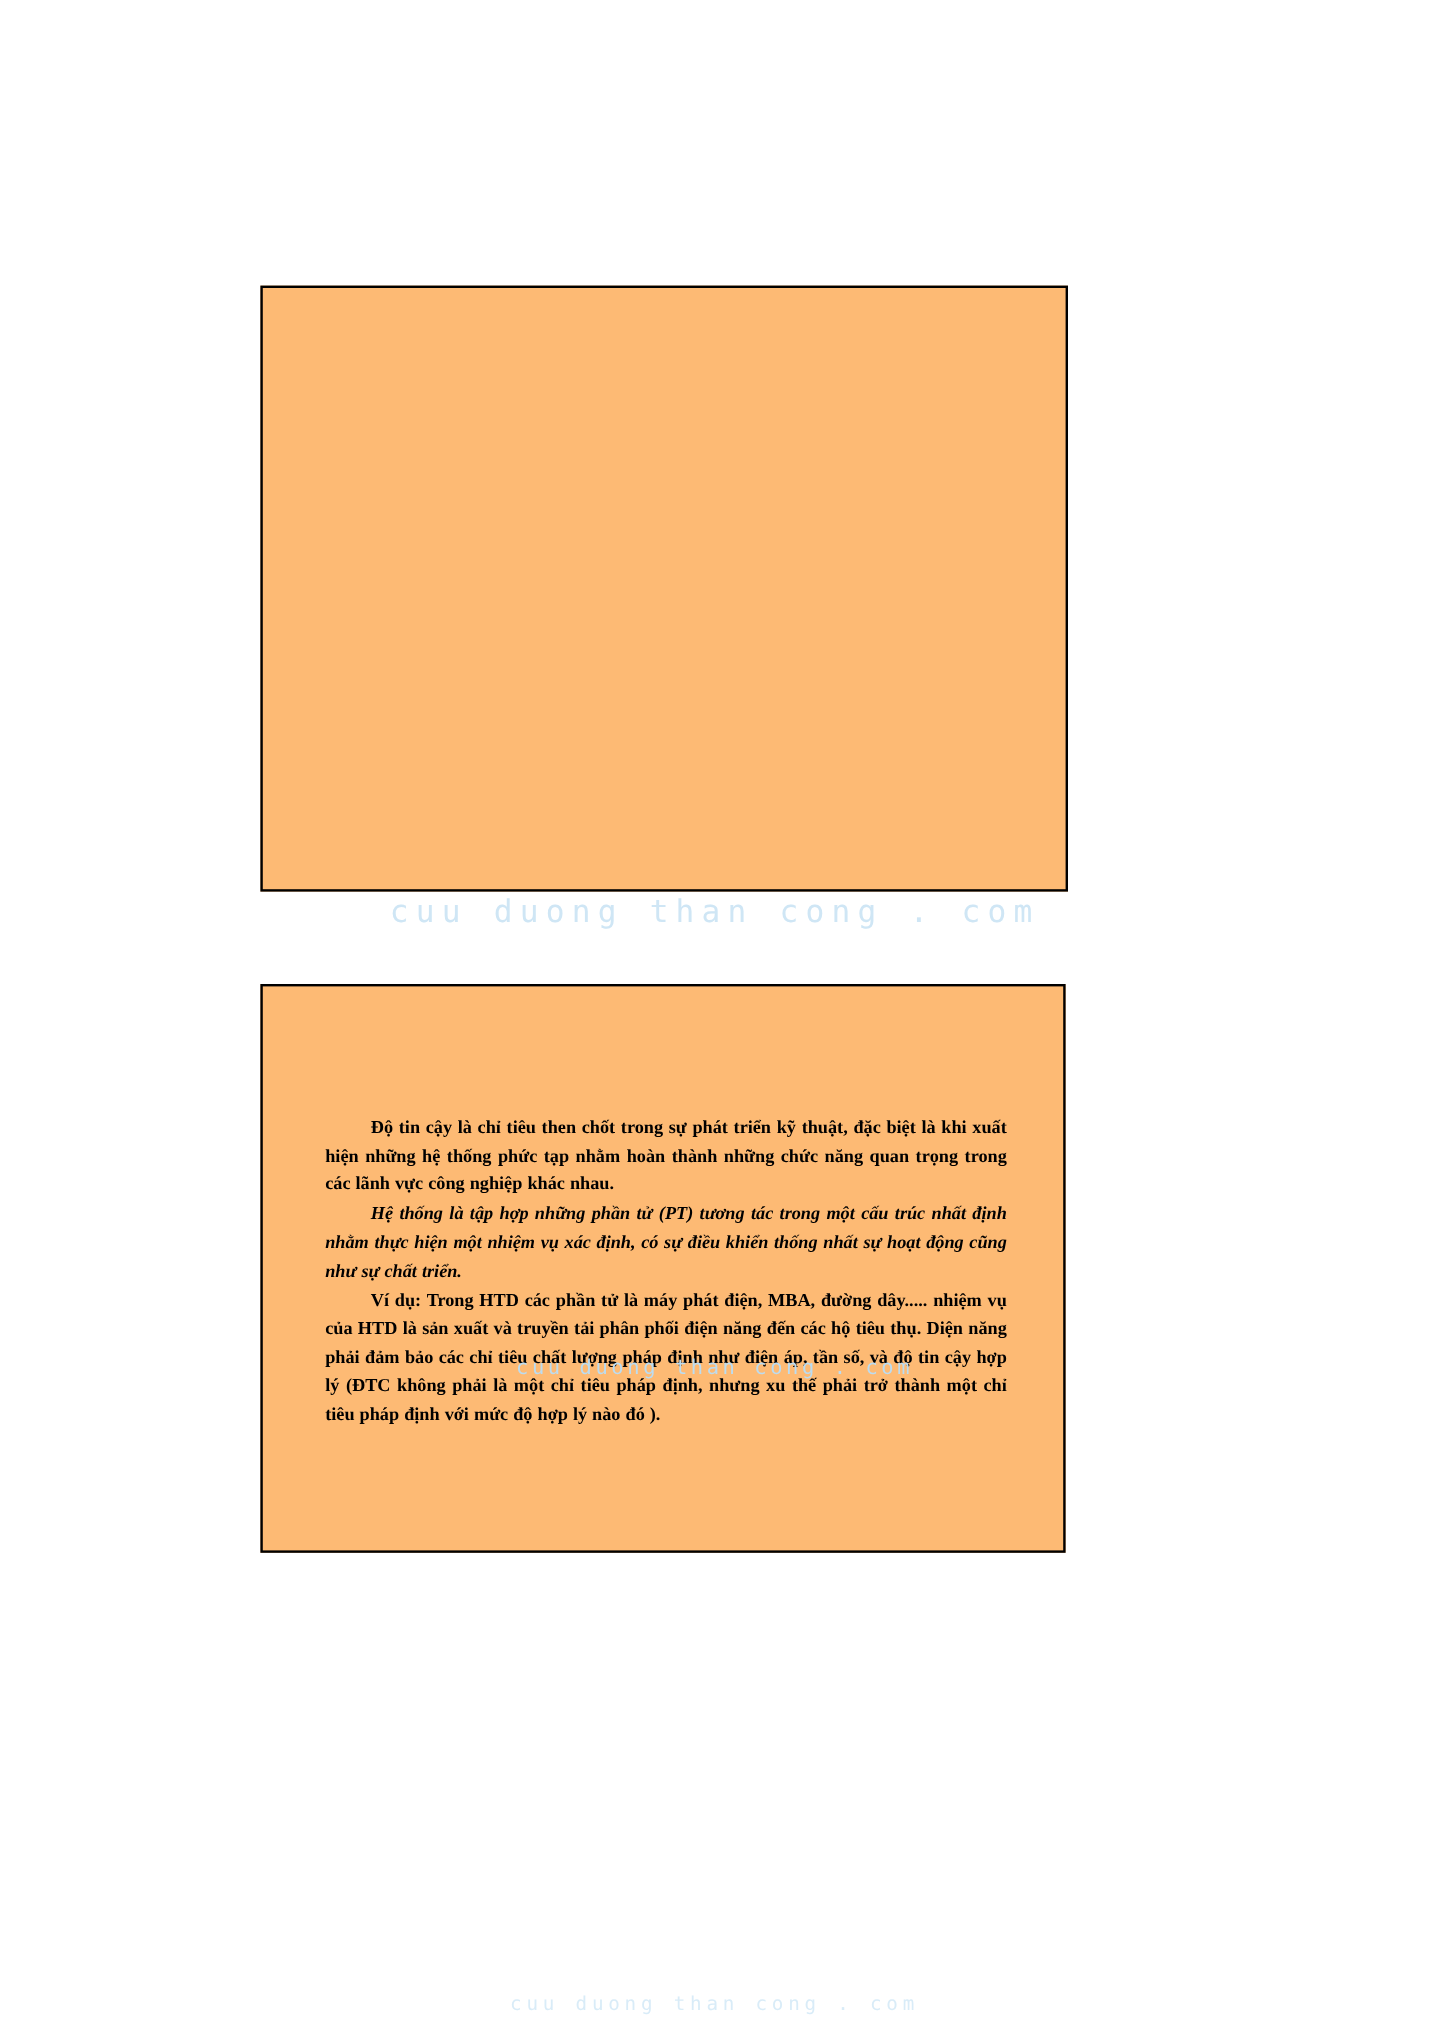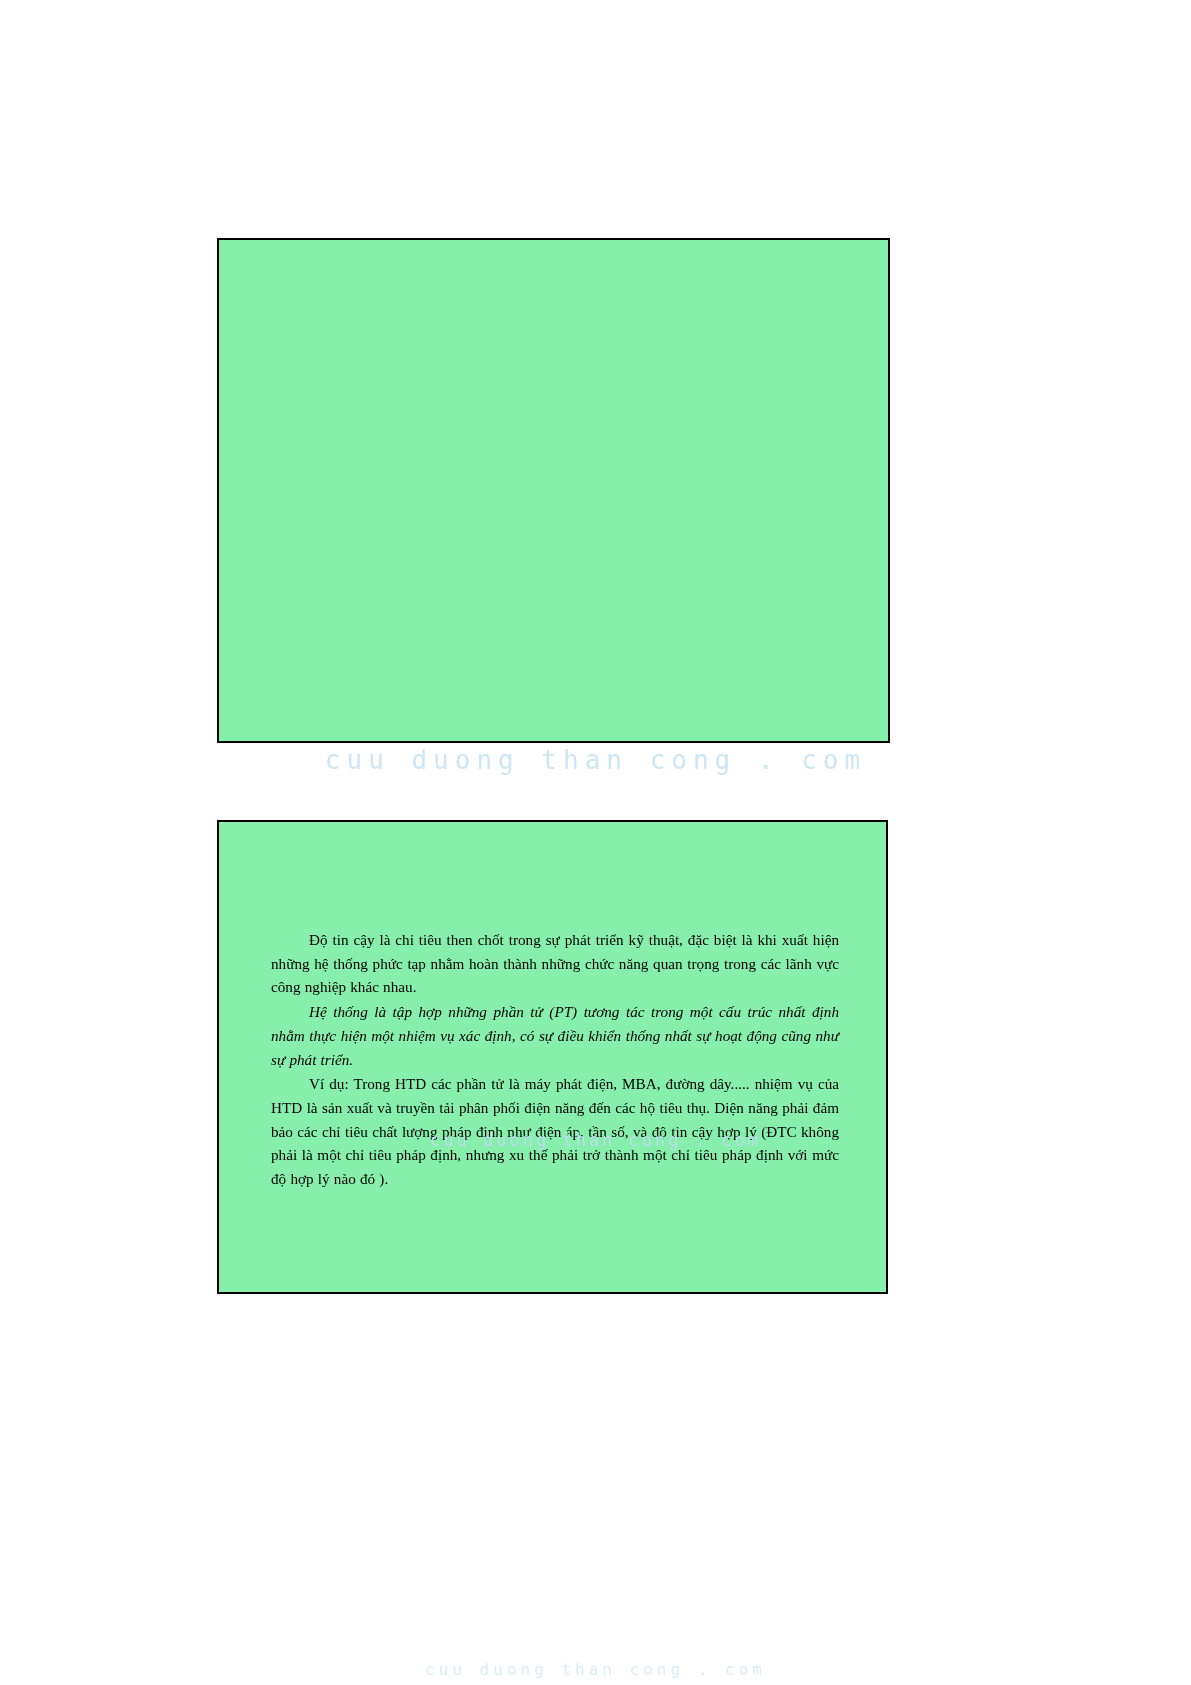--- a/index.html
+++ b/index.html
@@ -12,22 +12,23 @@
     height: 1685px;
     position: relative;
     font-family: "Liberation Serif", serif;
     color: #000000;
     overflow: hidden;
   }
 
   .page {
     position: absolute;
     box-sizing: border-box;
-    background: #86efac;
+    background: #fdba74;
     border: 2px solid #000000;
+    font-weight: bold;
   }
 
   
   #slide-1 {
     left: 217px;
     top: 238px;
     width: 673px;
     height: 505px;
   }
 
@@ -90,20 +91,20 @@
 </head>
 <body>
 
 <div class="page" id="slide-1"></div>
 
 <div class="watermark-band" id="watermark-top">cuu duong than cong . com</div>
 
 <div class="page" id="slide-2">
   <div class="content">
     <p class="para">Độ tin cậy là chỉ tiêu then chốt trong sự phát triển kỹ thuật, đặc biệt là khi xuất hiện những hệ thống phức tạp nhằm hoàn thành những chức năng quan trọng trong các lãnh vực công nghiệp khác nhau.</p>
-    <p class="para italic">Hệ thống là tập hợp những phần tử (PT) tương tác trong một cấu trúc nhất định nhằm thực hiện một nhiệm vụ xác định, có sự điều khiển thống nhất sự hoạt động cũng như sự phát triển.</p>
+    <p class="para italic">Hệ thống là tập hợp những phần tử (PT) tương tác trong một cấu trúc nhất định nhằm thực hiện một nhiệm vụ xác định, có sự điều khiển thống nhất sự hoạt động cũng như sự chất triển.</p>
     <p class="para">Ví dụ: Trong HTD các phần tử là máy phát điện, MBA, đường dây..... nhiệm vụ của HTD là sản xuất và truyền tải phân phối điện năng đến các hộ tiêu thụ. Diện năng phải đảm bảo các chỉ tiêu chất lượng pháp định như điện áp, tần số, và độ tin cậy hợp lý (ĐTC không phải là một chỉ tiêu pháp định, nhưng xu thế phải trở thành một chỉ tiêu pháp định với mức độ hợp lý nào đó ).</p>
   </div>
 </div>
 
 <div class="watermark-band" id="watermark-mid">cuu duong than cong . com</div>
 
 <div class="watermark-band" id="watermark-bottom">cuu duong than cong . com</div>
 
 </body></html>

